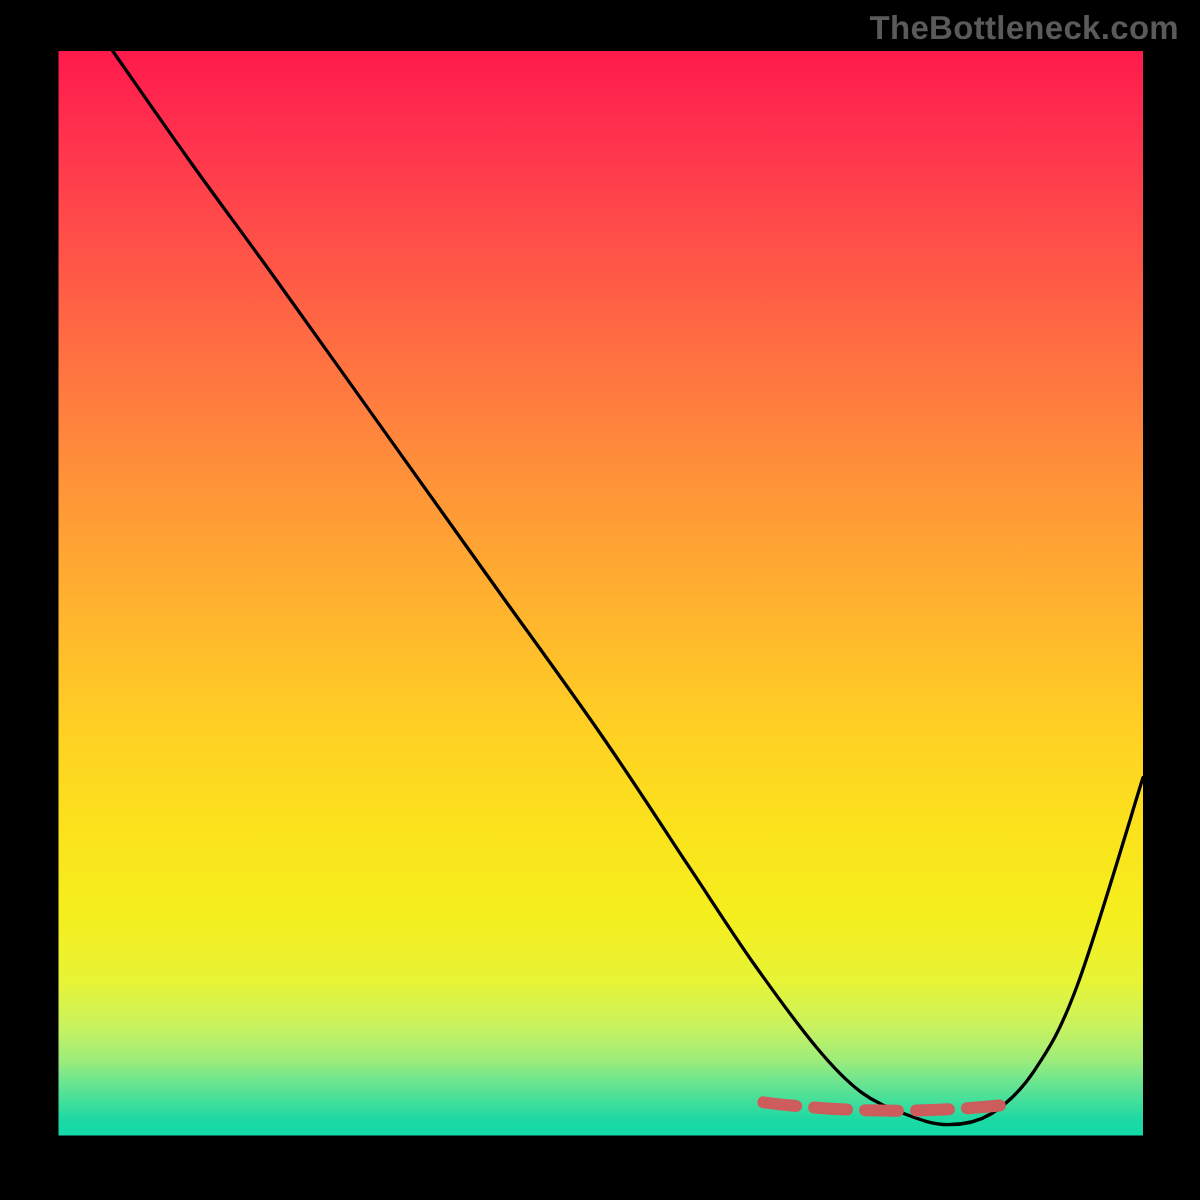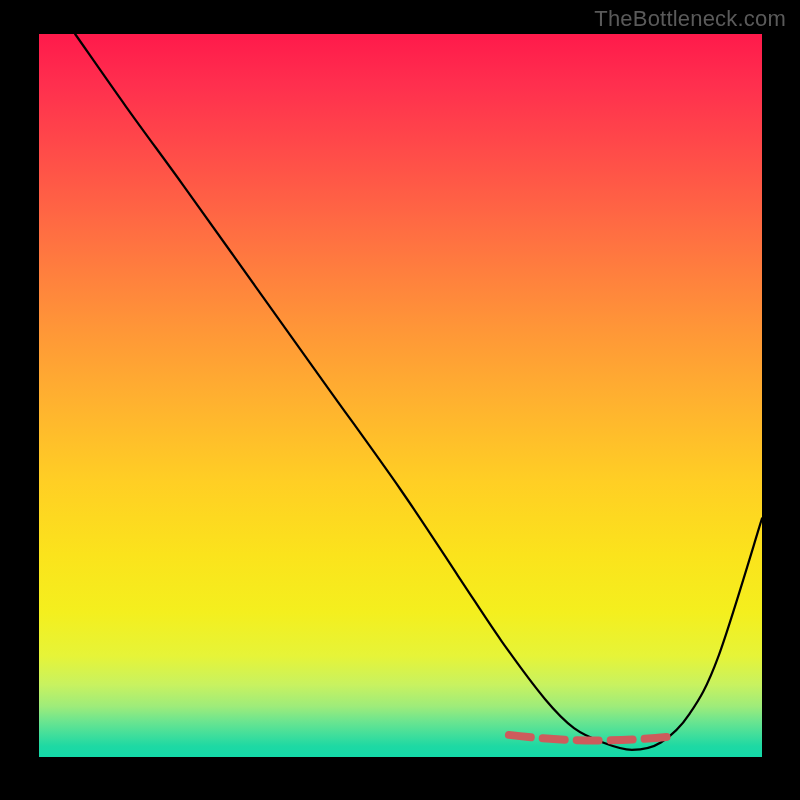--- a/index.html
+++ b/index.html
@@ -15,21 +15,21 @@
     position: relative;
     width: 800px;
     height: 800px;
   }
   .attribution {
     position: absolute;
     top: 6px;
     right: 14px;
     color: #5a5a5a;
     font-size: 22px;
-    font-weight: 400;
+    font-weight: 700;
     letter-spacing: 0.2px;
     z-index: 5;
   }
   .plot-frame {
     position: absolute;
     left: 39px;
     top: 34px;
     width: 723px;
     height: 723px;
     background: linear-gradient(

